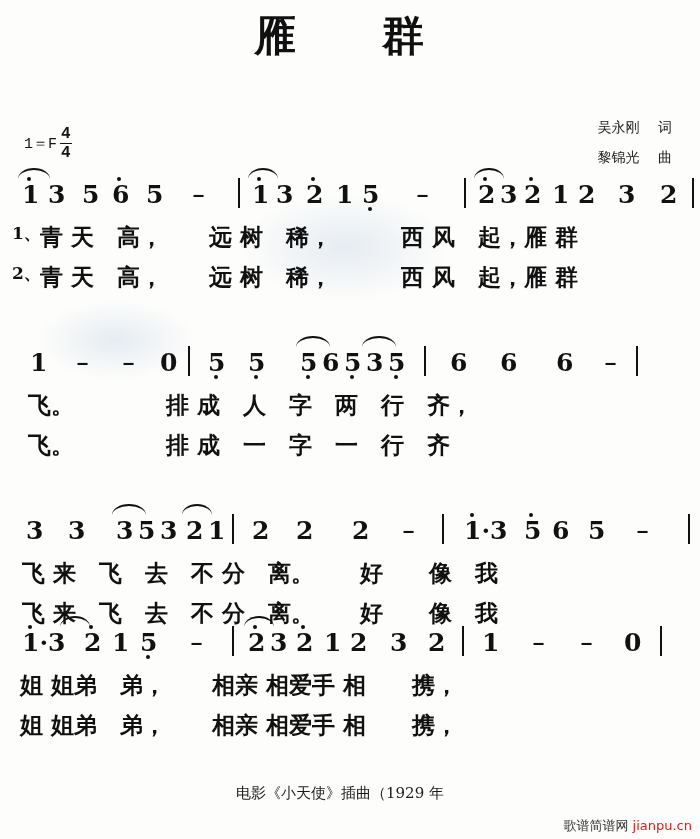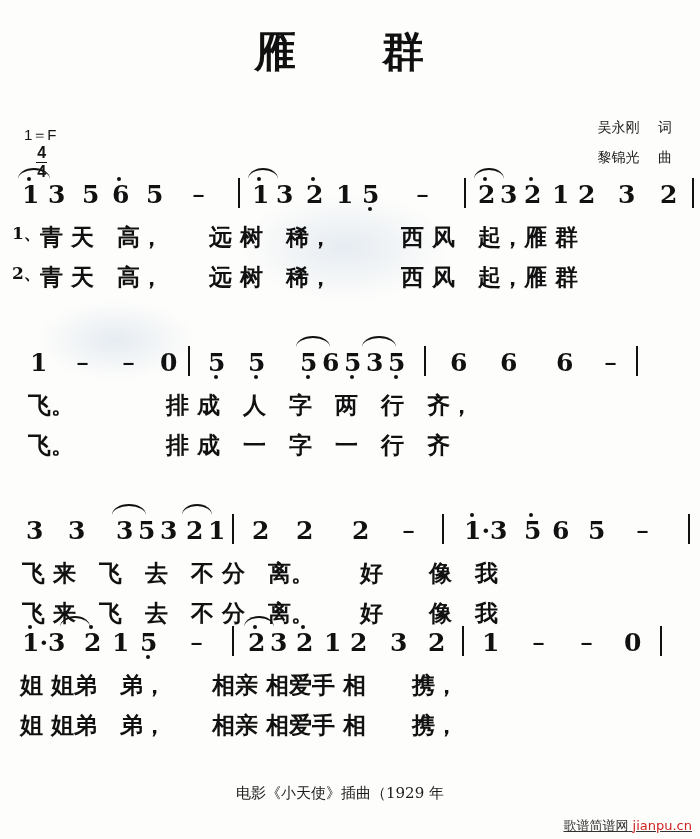--- a/index.html
+++ b/index.html
@@ -31,45 +31,43 @@
     position: absolute;
     top: 8px;
     left: 0;
     width: 700px;
     text-align: center;
     font-family: "DejaVu Serif", serif;
     font-weight: bold;
     font-size: 42px;
     letter-spacing: 22px;
     color: #101010;
-    margin-top: 16px;
   }
 
   .credits {
     position: absolute;
     right: 28px;
     top: 112px;
     font-family: "DejaVu Serif", serif;
     font-size: 14px;
     line-height: 30px;
     text-align: right;
     color: #1a1a1a;
   }
   .credits .role { margin-left: 14px; }
 
   .keysig {
     position: absolute;
     left: 24px;
     top: 126px;
-    font-family: Liberation Sans, sans-serif;
+    font-family: Liberation Mono, monospace;
     font-size: 15px;
     color: #141414;
     display: flex;
     align-items: center;
-    flex-direction: column;
   }
   .keysig .frac {
     display: inline-flex;
     flex-direction: column;
     line-height: 1;
     margin-left: 3px;
     font-size: 16px;
     font-weight: bold;
     text-align: center;
   }
@@ -155,21 +153,20 @@
     padding-right: 20px;
     box-sizing: border-box;
   }
   .watermark {
     position: absolute;
     right: 8px;
     bottom: 4px;
     font-family: "DejaVu Sans", sans-serif;
     font-size: 13px;
     color: #333;
-    text-decoration: underline;
   }
   .watermark .site { color: #cf2222; }
 </style>
 </head>
 <body>
 
 <div id="sheet">
 
   <div class="smudge" style="left:240px; top:192px; width:210px; height:110px;"></div>
   <div class="smudge" style="left:36px; top:300px; width:160px; height:80px;"></div>

